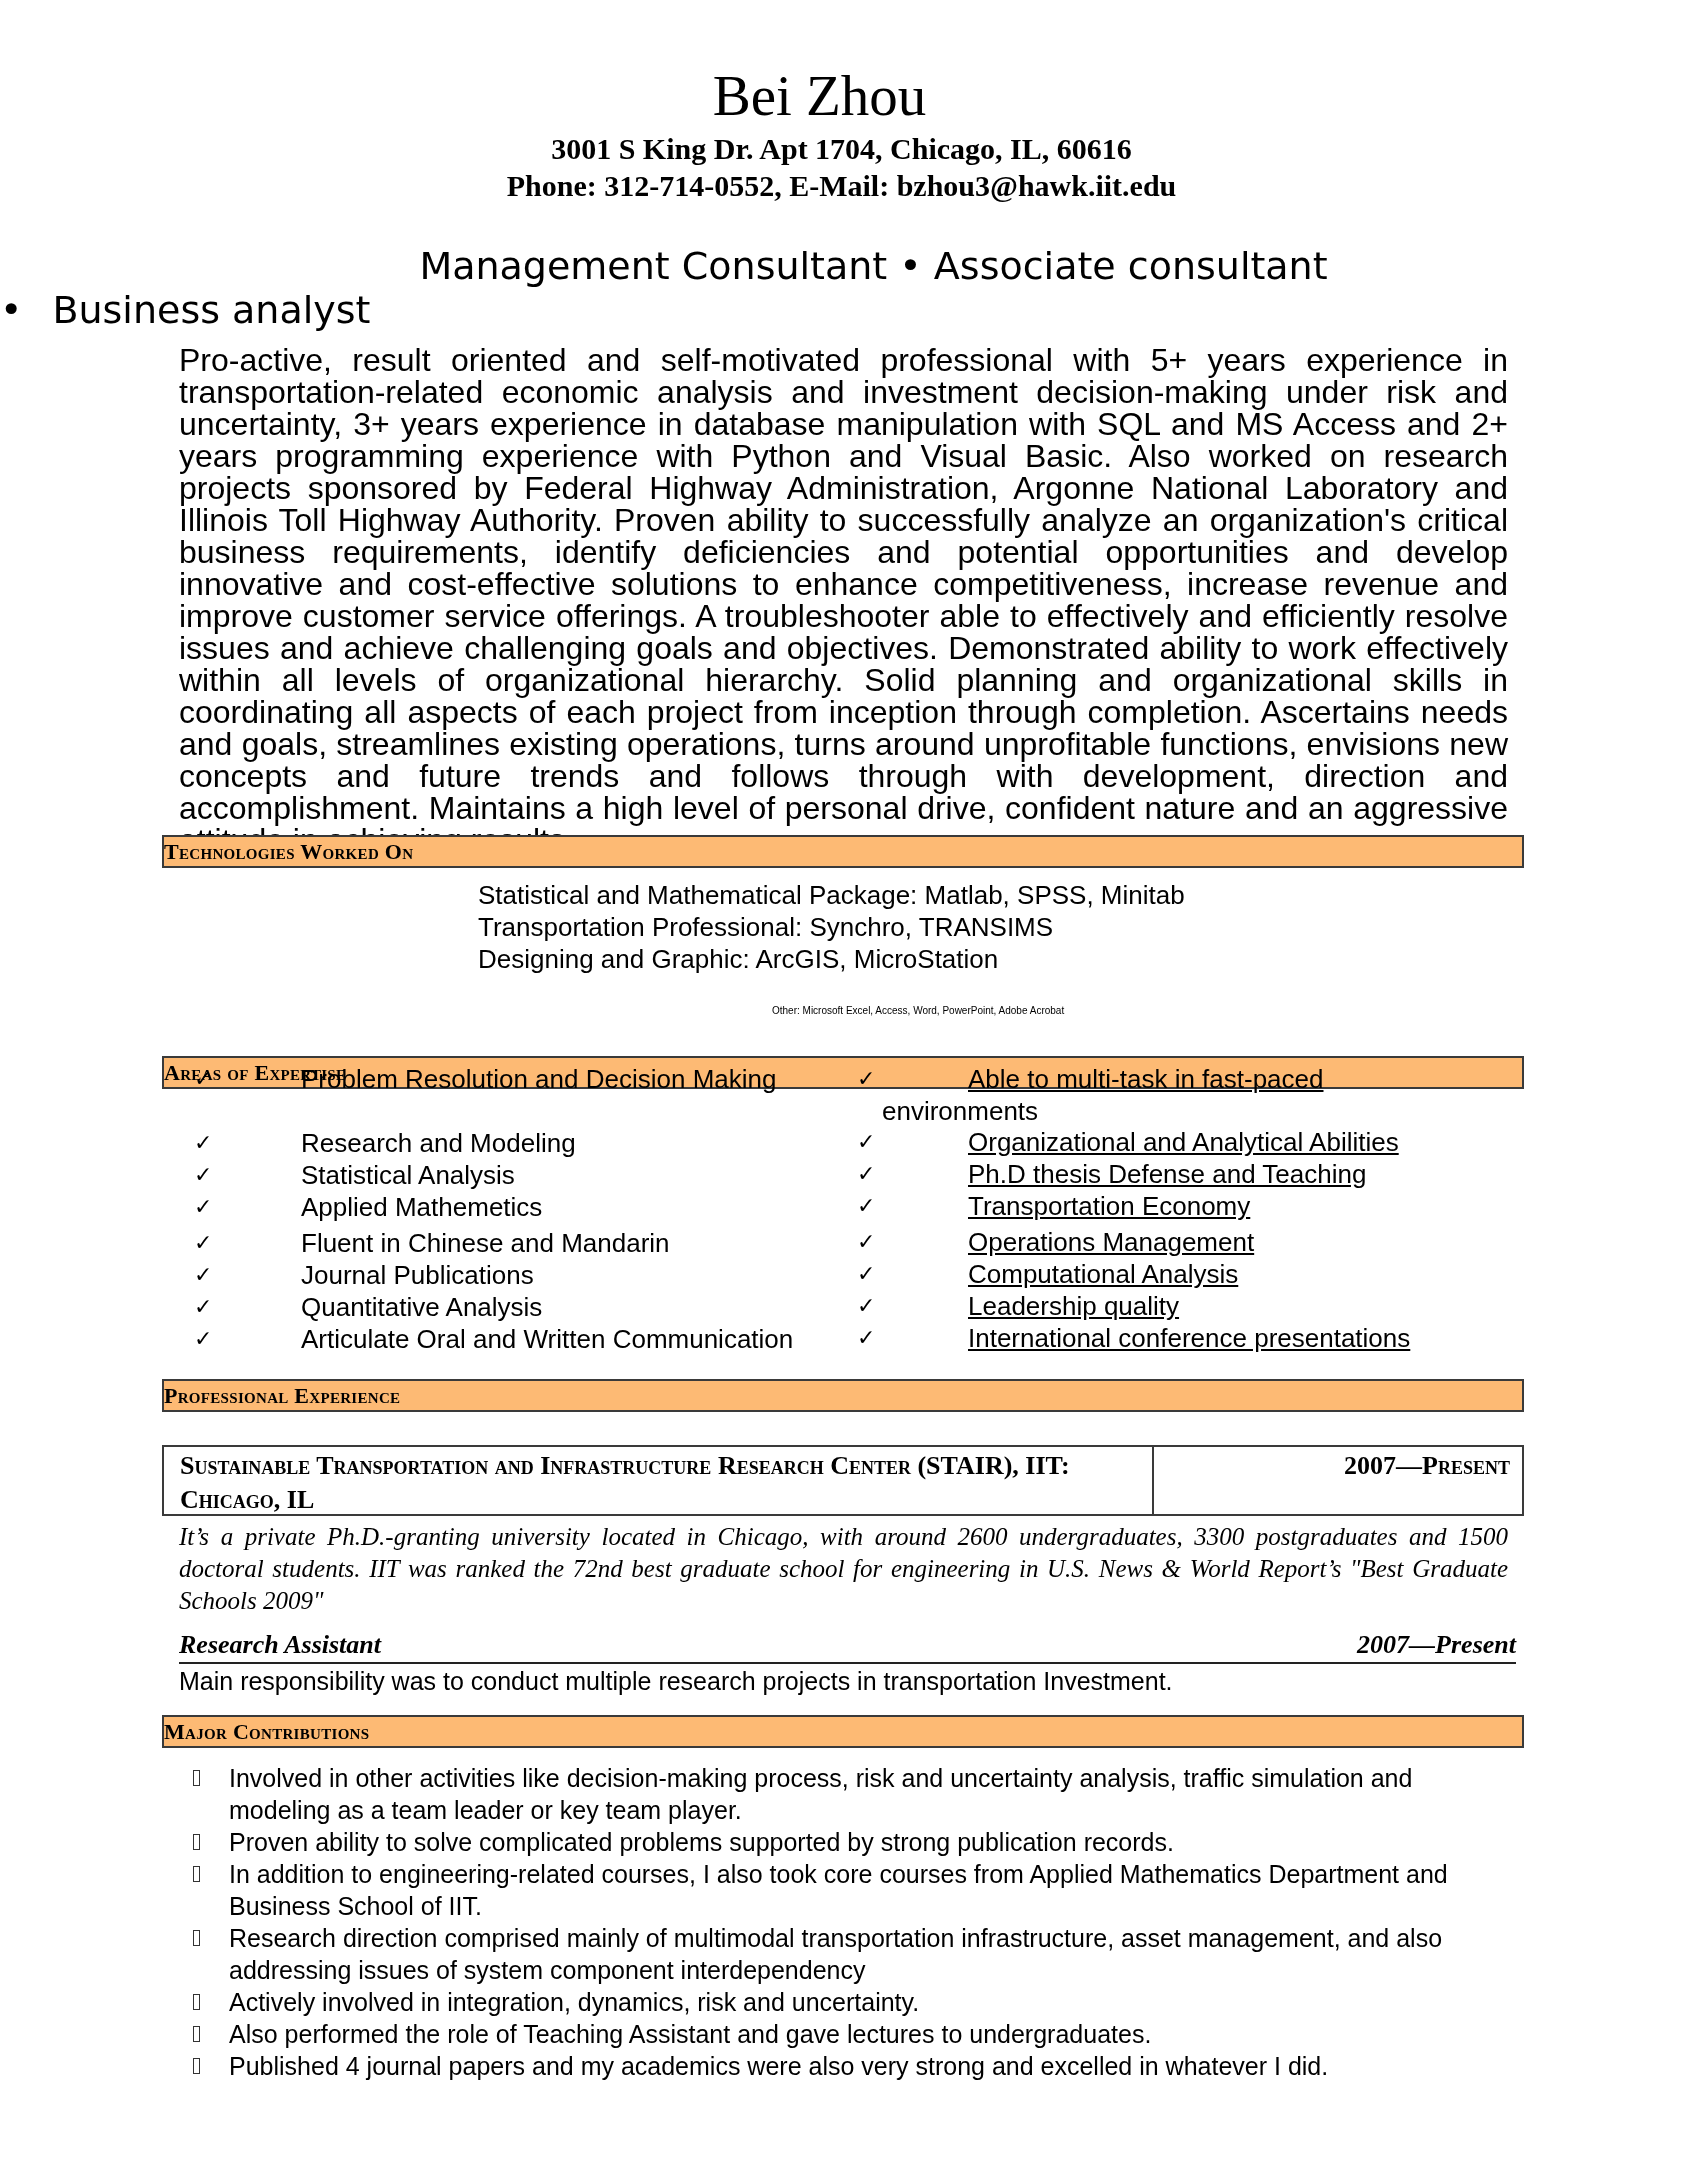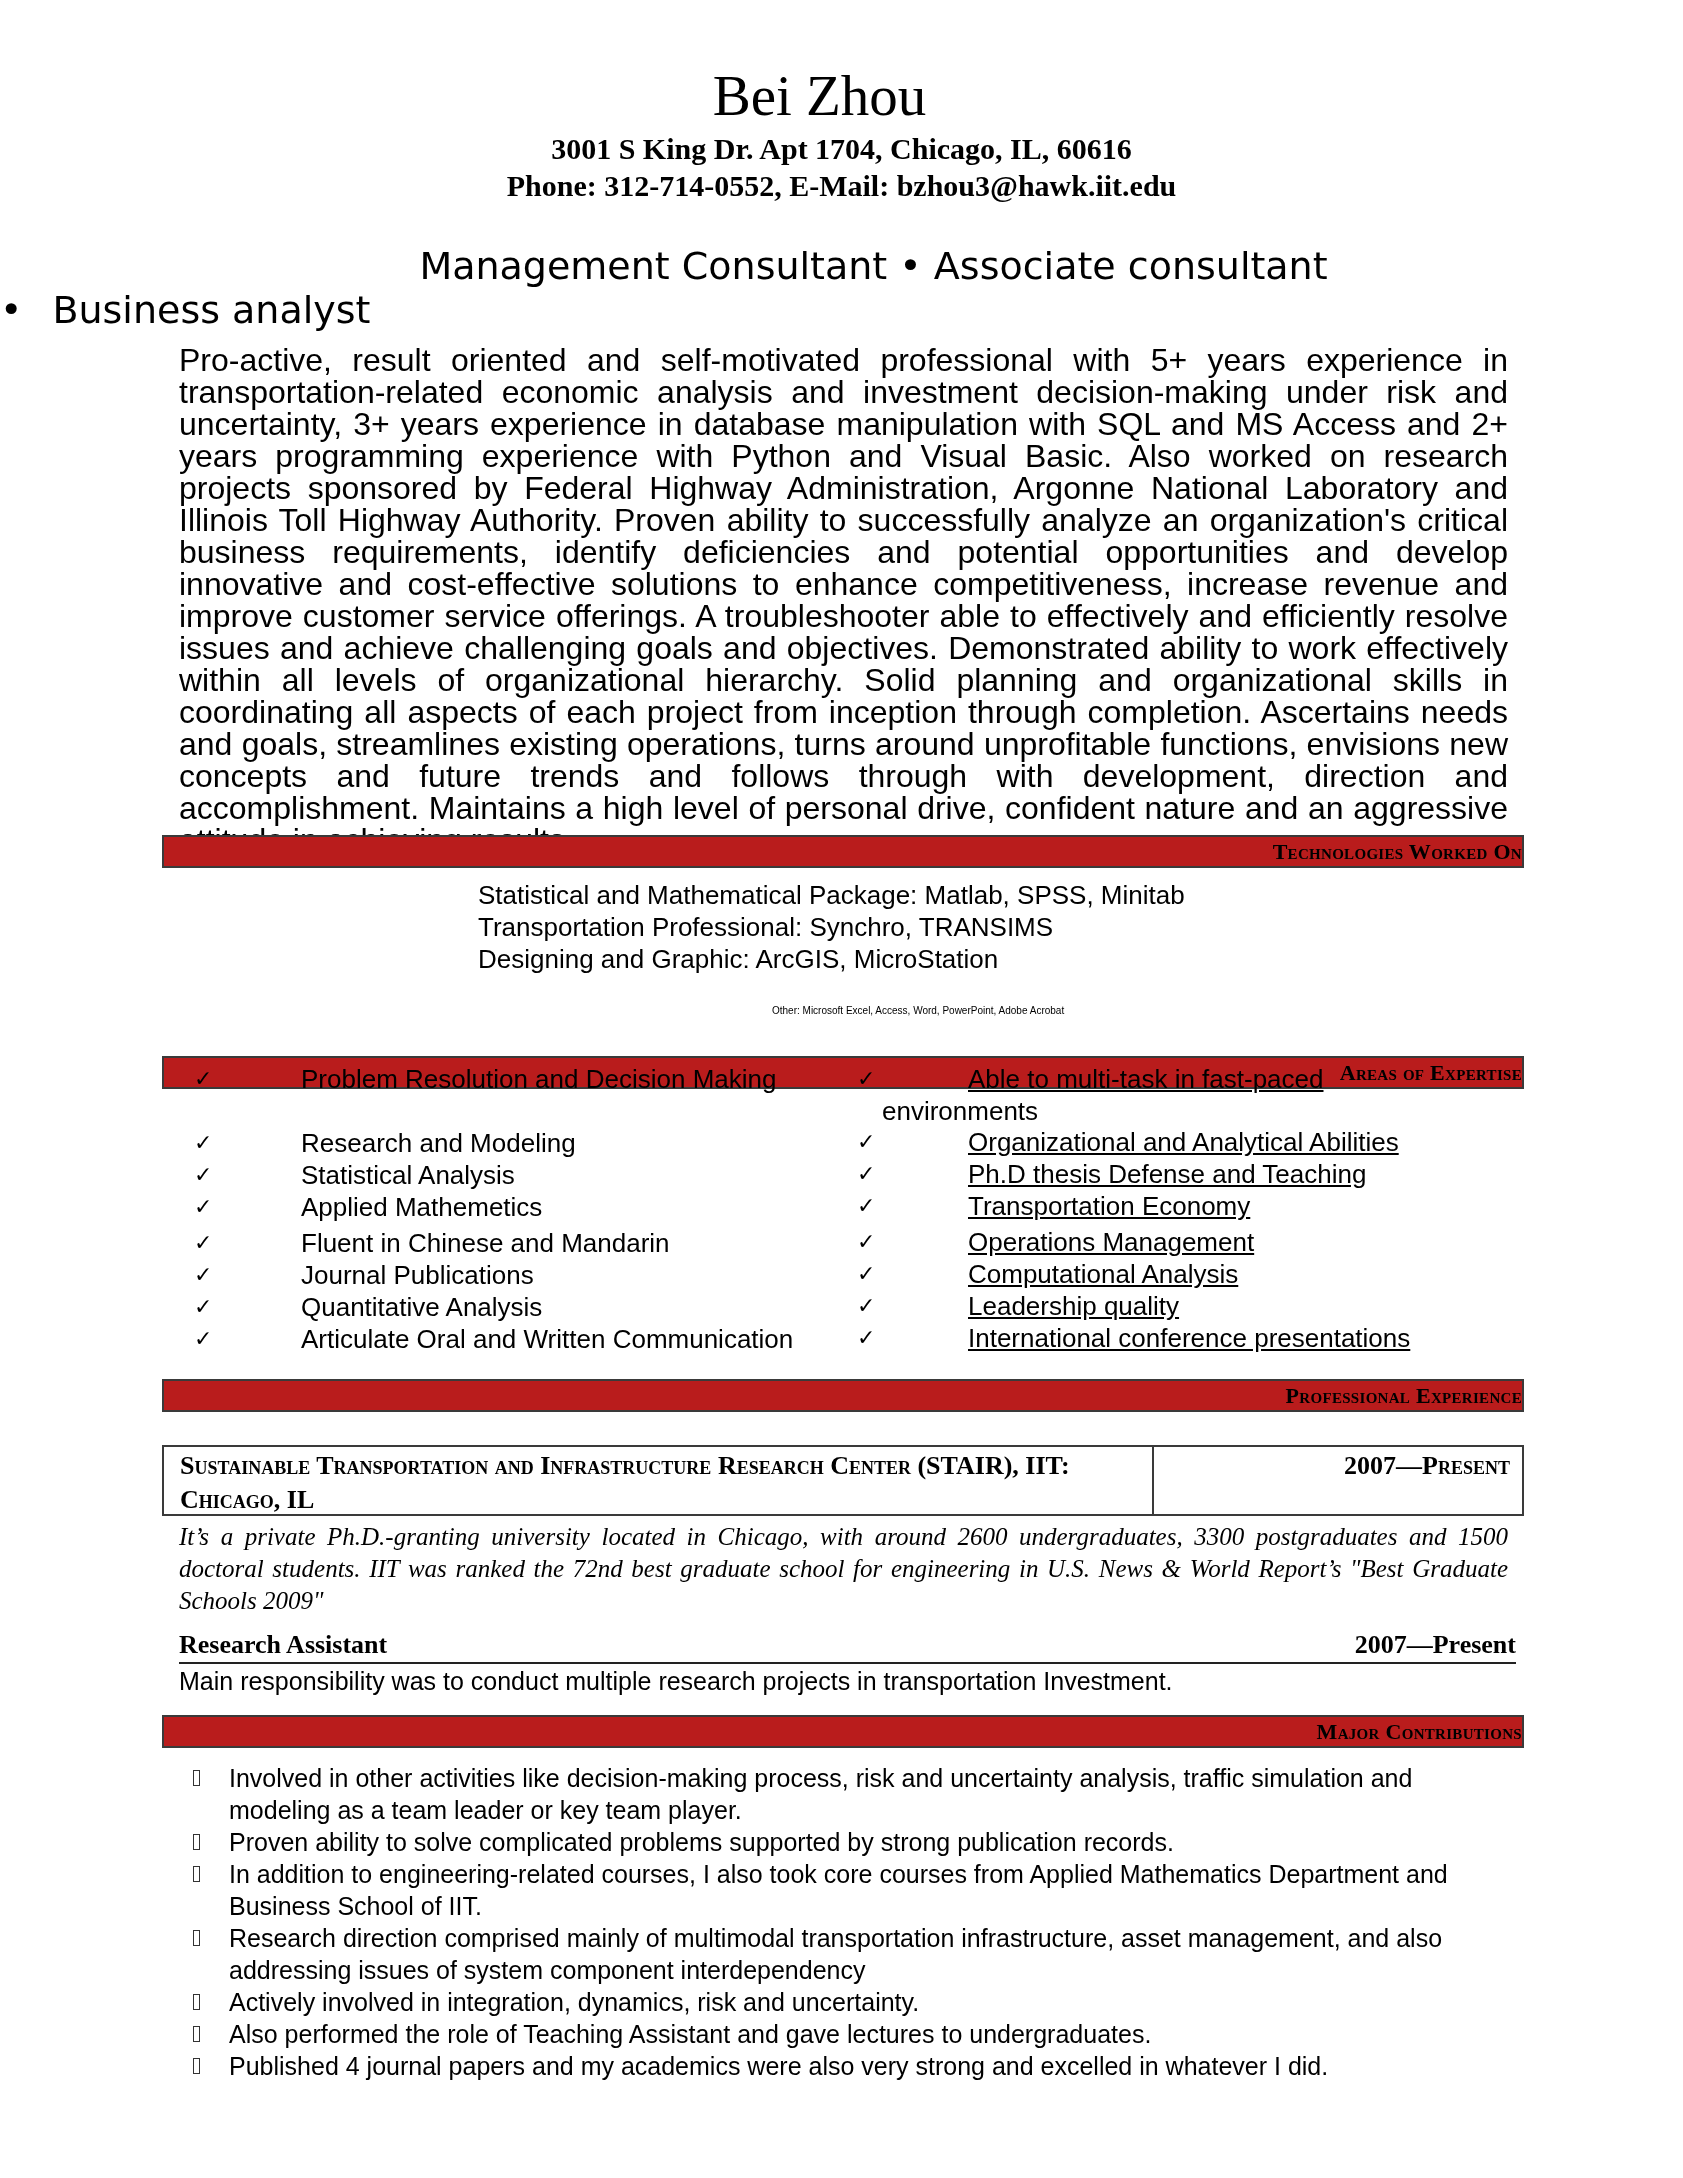--- a/index.html
+++ b/index.html
@@ -15,22 +15,22 @@
   #contact { left: 0; width: 1683px; top: 168px; text-align: center; font-size: 30px; font-weight: bold; line-height: 36px; }
 
   #headline1 { left: 0; width: 1683px; top: 243px; text-align: center; font-size: 38px; line-height: 46px; padding-left: 32px; }
   #headline2 { left: 0; width: 1683px; top: 287px; font-size: 38px; line-height: 46px; }
   #headline2 .dot { margin-right: 30px; }
 
   #summary { left: 179px; width: 1329px; top: 344px; font-size: 32px; line-height: 32px; text-align: justify; }
 
   .section-bar {
     position: absolute; left: 162px; width: 1362px; height: 33px;
-    background: #b91c1c; border: 2px solid #3a3a3a; box-sizing: border-box;
-    text-align: right; font-size: 22px; font-weight: bold; line-height: 30px;
+    background: #fdba74; border: 2px solid #3a3a3a; box-sizing: border-box;
+    text-align: left; font-size: 22px; font-weight: bold; line-height: 30px;
     font-variant: small-caps; letter-spacing: 0.3px;
     font-family: "Liberation Serif", "DejaVu Serif", serif;
   }
   #bar-tech { top: 835px; }
   #bar-expertise { top: 1056px; }
   #bar-experience { top: 1379px; }
   #bar-contrib { top: 1715px; }
 
   #tech-list { left: 478px; top: 879px; font-size: 26px; line-height: 32px; }
   #tech-other { left: 772px; width: 297px; top: 1006px; font-size: 10px; line-height: 10px; }
@@ -50,21 +50,21 @@
   #employer-box {
     left: 162px; top: 1445px; width: 1362px; height: 71px;
     border: 2px solid #3a3a3a; box-sizing: border-box; display: flex;
   }
   #employer-name { flex: 0 0 990px; border-right: 2px solid #3a3a3a; padding: 2px 0 0 16px; box-sizing: border-box;
     font-size: 26px; font-weight: bold; font-variant: small-caps; line-height: 34px; }
   #employer-dates { flex: 1; text-align: right; padding: 2px 12px 0 0; font-size: 26px; font-weight: bold; font-variant: small-caps; line-height: 34px; }
 
   #employer-desc { left: 179px; width: 1329px; top: 1521px; font-size: 25px; font-style: italic; line-height: 32px; text-align: justify; }
 
-  #role-row { left: 179px; width: 1337px; top: 1628px; height: 34px; border-bottom: 2px solid #222; font-size: 26px; font-weight: bold; line-height: 34px; }
+  #role-row { left: 179px; width: 1337px; top: 1628px; height: 34px; border-bottom: 2px solid #222; font-size: 26px; font-style: italic; font-weight: bold; line-height: 34px; }
   #role-title { position: absolute; left: 0; top: 0; }
   #role-dates { position: absolute; right: 0; top: 0; }
 
   #role-desc { left: 179px; top: 1665px; font-size: 25px; line-height: 32px; }
 
   #contrib-list { left: 179px; top: 1762px; width: 1337px; font-size: 25px; line-height: 32px; }
   .contrib-item { position: relative; padding-left: 50px; }
   .contrib-item .bullet { position: absolute; left: 14px; top: 8px; width: 7px; height: 16px; border: 1.5px solid #333; box-sizing: border-box; }
 </style>
 </head>

